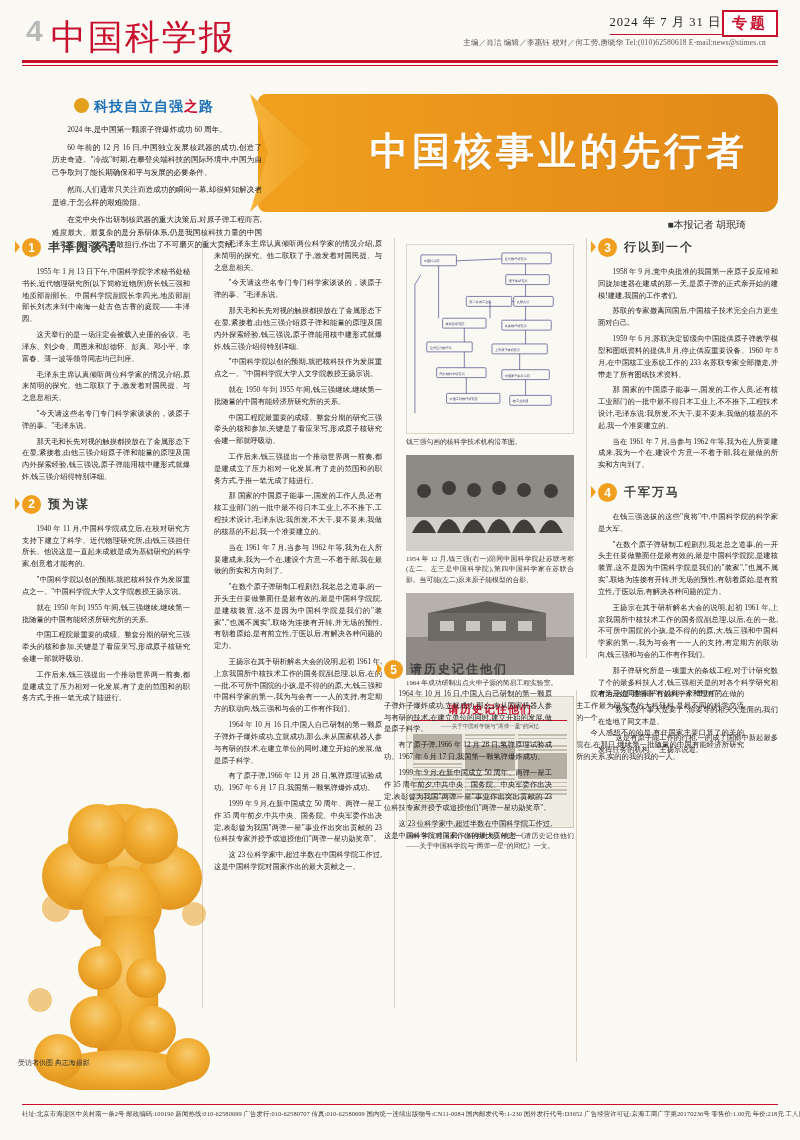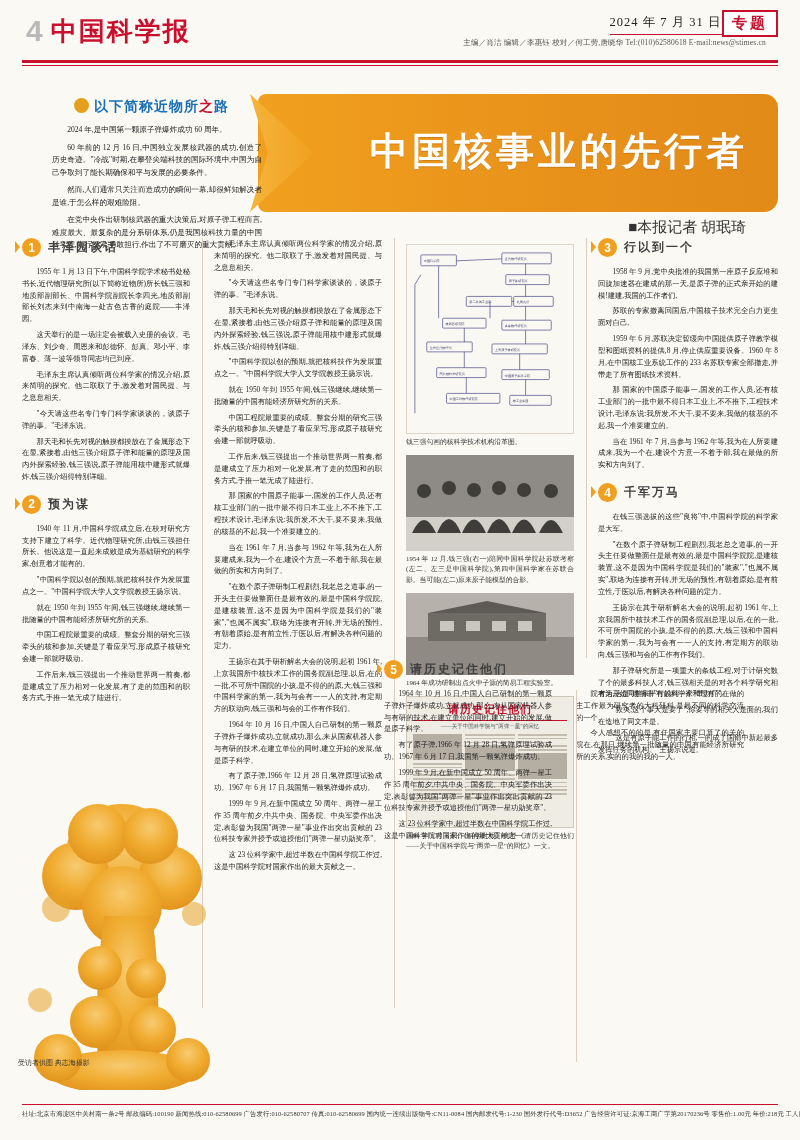--- a/index.html
+++ b/index.html
@@ -19,21 +19,21 @@
     position: absolute; left: 0; top: 0; width: 800px; height: 62px;
     padding: 8px 34px 0 26px;
     display: flex; align-items: flex-start;
   }
   .page-num {
     font-size: 30px; color: #b9b9b9; font-weight: bold;
     line-height: 1; margin-right: 8px; margin-top: 8px;
     font-family: "Liberation Sans", sans-serif;
   }
   .paper-name {
-    font-size: 26px; color: #c8102e; font-weight: bold;
+    font-size: 35px; color: #c8102e; font-weight: normal;
     letter-spacing: 2px; margin-top: 6px;
     font-family: "DejaVu Serif", serif;
   }
   .masthead-right {
     margin-left: auto; text-align: right; padding-top: 4px;
   }
   .issue-date {
     font-size: 12.5px; color: #222; letter-spacing: 1px;
     border-bottom: 1px solid #c8102e; padding-bottom: 3px; margin-bottom: 3px;
     display: inline-block;
@@ -63,21 +63,21 @@
     clip-path: polygon(0 0, 100% 50%, 0 100%, 28% 50%);
   }
   .banner-title {
     position: absolute; right: 30px; top: 48px;
     font-size: 38px; font-weight: bold; color: #fff; letter-spacing: 4px;
     font-family: "DejaVu Serif", serif;
     text-shadow: 0 1px 0 rgba(120,60,0,.25);
   }
   .banner-byline {
     position: absolute; right: 32px; top: 140px;
-    font-size: 15px; color: #333;
+    font-size: 10px; color: #333;
   }
   .lead-head {
     position: absolute; left: 52px; top: 20px;
     font-size: 14px; font-weight: bold; color: #1a6fb5; letter-spacing: 1px;
   }
   .lead-head .stamp {
     display: inline-block; width: 15px; height: 15px; border-radius: 50%;
     background: #e2a01d; margin-right: 5px; vertical-align: -2px;
   }
   .lead-head .zhi { color: #c8102e; }
@@ -178,21 +178,21 @@
   <div class="rule-red"></div>
   <div class="rule-red2"></div>
 
   <div class="banner-wrap">
     <div class="banner-bg"></div>
     <div class="banner-arrowcut"></div>
     <div class="banner-title">中国核事业的先行者</div>
     <div class="banner-byline">■本报记者 胡珉琦</div>
 
     <div class="lead-head">
-      <span class="stamp"></span><span>以下简称近物所</span><span class="zhi">之</span><span>路</span>
+      <span class="stamp"></span><span>科技自立自强</span><span class="zhi">之</span><span>路</span>
     </div>
     <div class="lead-text">
       <p>2024 年,是中国第一颗原子弹爆炸成功 60 周年。</p>
       <p>60 年前的 12 月 16 日,中国独立发展核武器的成功,创造了历史奇迹。"冷战"时期,在攀登尖端科技的国际环境中,中国为自己争取到了能长期确保和平与发展的必要条件。</p>
       <p>然而,人们通常只关注而造成功的瞬间一幕,却很鲜知解决者是谁,于怎么样的艰难险阻。</p>
       <p>在党中央作出研制核武器的重大决策后,对原子弹工程而言,难度最大、最复杂的是分系研体系,仍是我国核科技力量的中国科学院,先行探索,勇敢担行,作出了不可磨灭的重大贡献。</p>
     </div>
   </div>
 
   <div class="cols">

